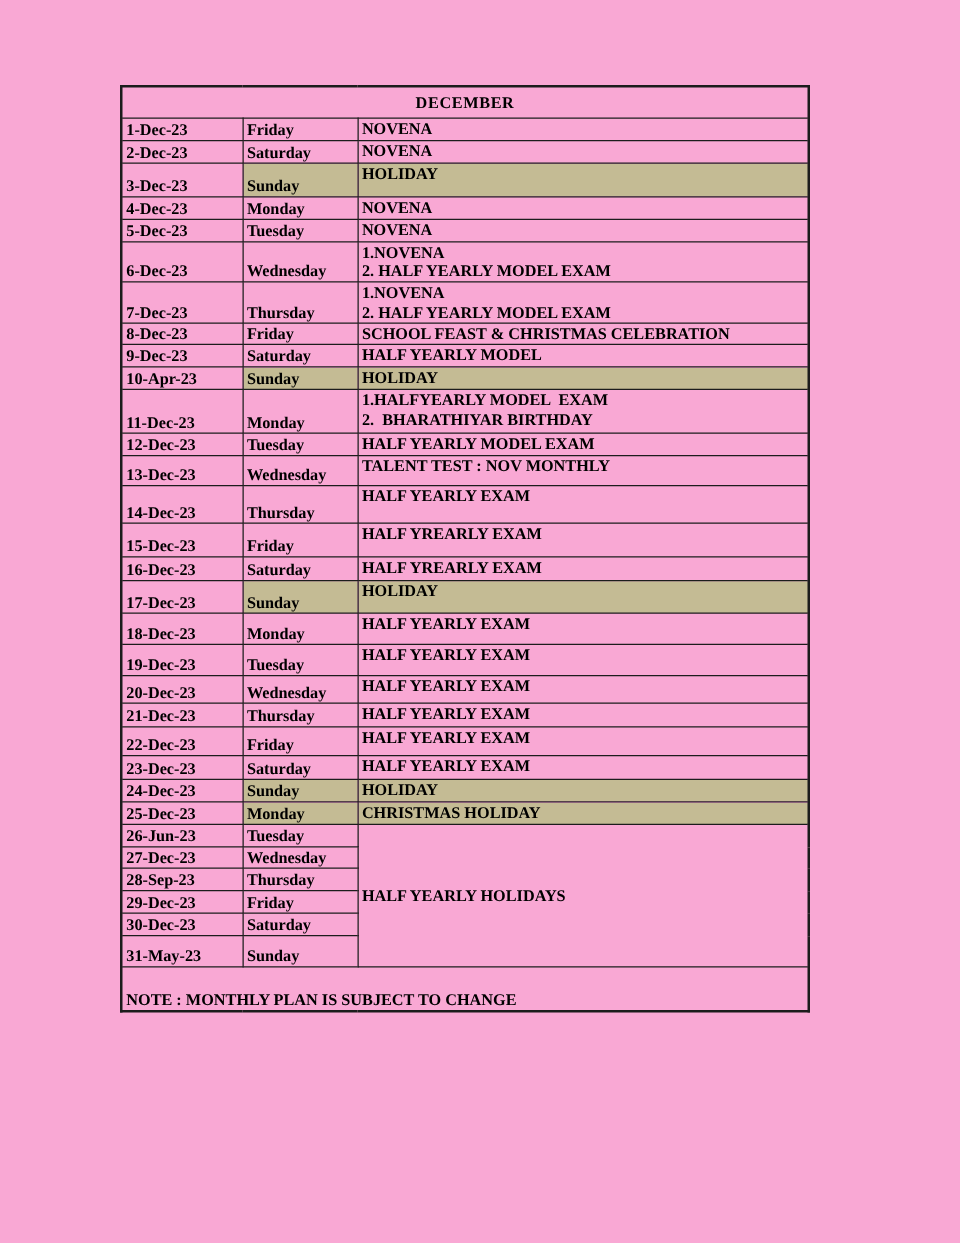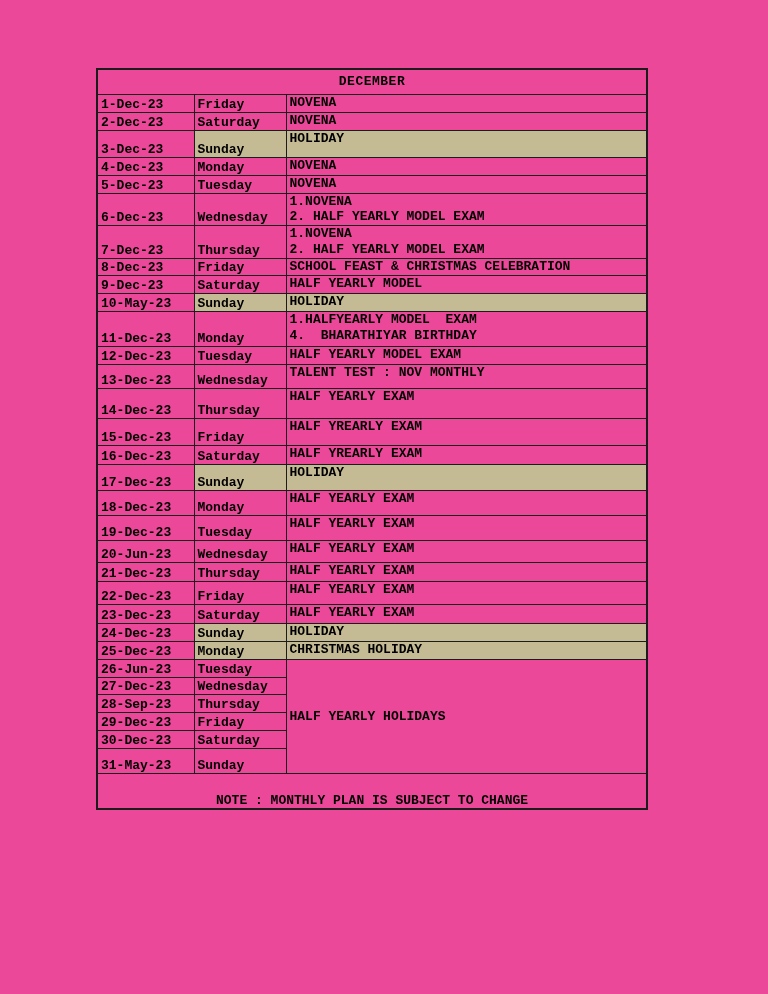--- a/index.html
+++ b/index.html
@@ -1,20 +1,20 @@
 <!DOCTYPE html>
 <html style="--hl: #c4bb94;"><head>
 <meta charset="utf-8">
 <style>
   html,body{margin:0;padding:0;background:#ffffff;}
   .sheet{
     position:relative;
     width:768px;height:994px;
-    background:#ec4899;
-    font-family:Liberation Mono, monospace;
+    background:#f9a8d4;
+    font-family:Liberation Serif, serif;
     overflow:hidden;
   }
   table.schedule{
     position:absolute;left:96px;top:68px;
     width:550px;
     border-collapse:collapse;
     table-layout:fixed;
     border:2px solid #1c1c1c;
   }
   table.schedule td{
@@ -41,21 +41,20 @@
     padding-top:1px;
     white-space:pre-wrap;
     line-height:1.23;
   }
   td.hl{ background:var(--hl,#c4bb94); }
   td.merged-event-cell{
     vertical-align:middle;
     font-size:13px;
   }
   td.note-cell{
-    text-align:center;
     vertical-align:bottom;
     padding-bottom:6px;
     font-size:13px;
   }
 </style>
 </head>
 <body>
 
 <div class="sheet">
   <table class="schedule">
@@ -109,29 +108,29 @@
         <td class="date-cell">8-Dec-23</td>
         <td class="day-cell">Friday</td>
         <td class="event-cell">SCHOOL FEAST &amp; CHRISTMAS CELEBRATION</td>
       </tr>
       <tr style="height:18px">
         <td class="date-cell">9-Dec-23</td>
         <td class="day-cell">Saturday</td>
         <td class="event-cell">HALF YEARLY MODEL</td>
       </tr>
       <tr style="height:18px">
-        <td class="date-cell">10-May-23</td>
+        <td class="date-cell">10-Apr-23</td>
         <td class="day-cell hl">Sunday</td>
         <td class="event-cell hl">HOLIDAY</td>
       </tr>
       <tr style="height:35px">
         <td class="date-cell">11-Dec-23</td>
         <td class="day-cell">Monday</td>
         <td class="event-cell">1.HALFYEARLY MODEL  EXAM
-4.  BHARATHIYAR BIRTHDAY</td>
+2.  BHARATHIYAR BIRTHDAY</td>
       </tr>
       <tr style="height:18px">
         <td class="date-cell">12-Dec-23</td>
         <td class="day-cell">Tuesday</td>
         <td class="event-cell">HALF YEARLY MODEL EXAM</td>
       </tr>
       <tr style="height:24px">
         <td class="date-cell">13-Dec-23</td>
         <td class="day-cell">Wednesday</td>
         <td class="event-cell">TALENT TEST : NOV MONTHLY</td>
@@ -160,21 +159,21 @@
         <td class="date-cell">18-Dec-23</td>
         <td class="day-cell">Monday</td>
         <td class="event-cell">HALF YEARLY EXAM</td>
       </tr>
       <tr style="height:25px">
         <td class="date-cell">19-Dec-23</td>
         <td class="day-cell">Tuesday</td>
         <td class="event-cell">HALF YEARLY EXAM</td>
       </tr>
       <tr style="height:22px">
-        <td class="date-cell">20-Jun-23</td>
+        <td class="date-cell">20-Dec-23</td>
         <td class="day-cell">Wednesday</td>
         <td class="event-cell">HALF YEARLY EXAM</td>
       </tr>
       <tr style="height:19px">
         <td class="date-cell">21-Dec-23</td>
         <td class="day-cell">Thursday</td>
         <td class="event-cell">HALF YEARLY EXAM</td>
       </tr>
       <tr style="height:23px">
         <td class="date-cell">22-Dec-23</td>

